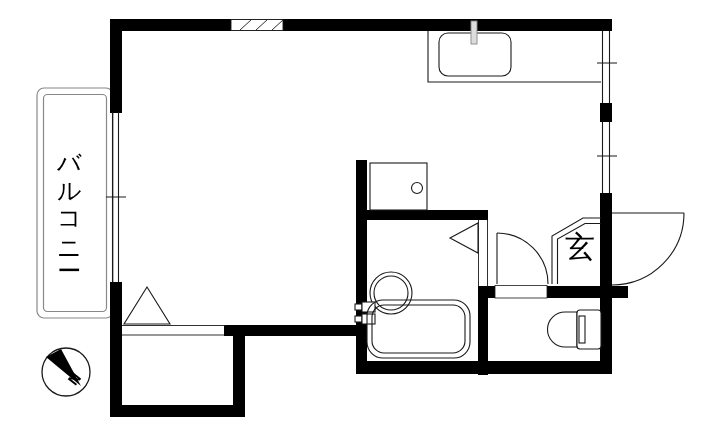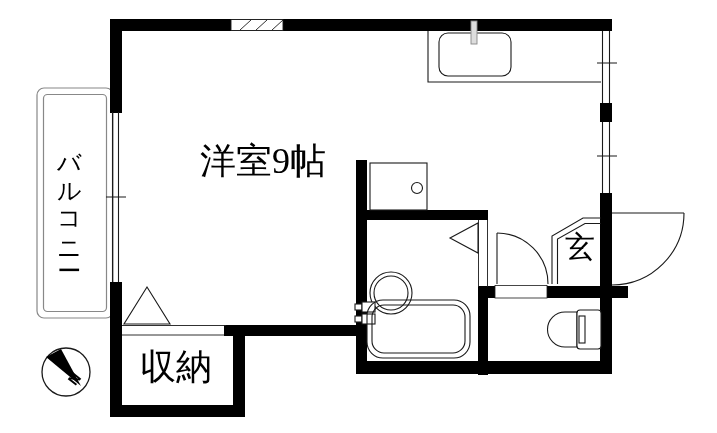--- a/index.html
+++ b/index.html
@@ -128,18 +128,16 @@
       <path class="thin" d="M612 213 H684"></path>
       <path class="thin" d="M684 213 A 72 72 0 0 1 612 285"></path>
     </g>
 
     <g>
       <circle class="thin" cx="66" cy="372" r="24" style="stroke-width:1.3"></circle>
       <polygon class="needle" points="46,357 61,349 81,386"></polygon>
     </g>
   </svg>
 
-  <div class="label room-label">洋室9帖</div>
   <div class="label balcony-label">バルコニー</div>
-  <div class="label storage-label">収納</div>
   <div class="label entrance-label">玄</div>
   <div class="label north-label">N</div>
 </div>
 
 </body></html>

